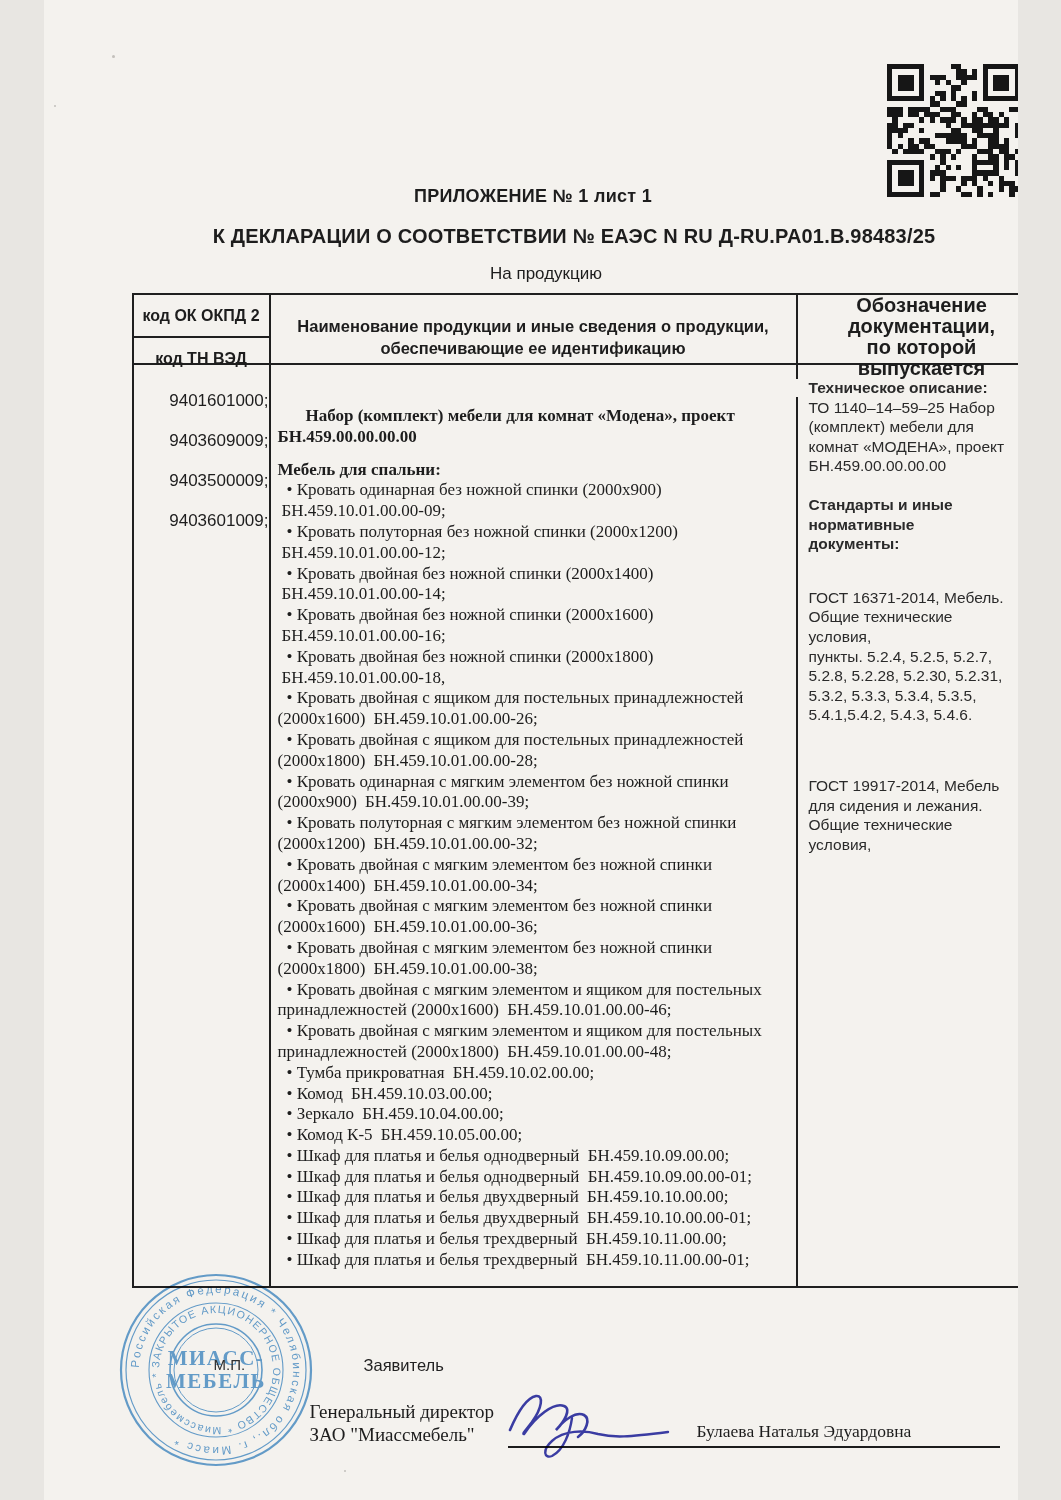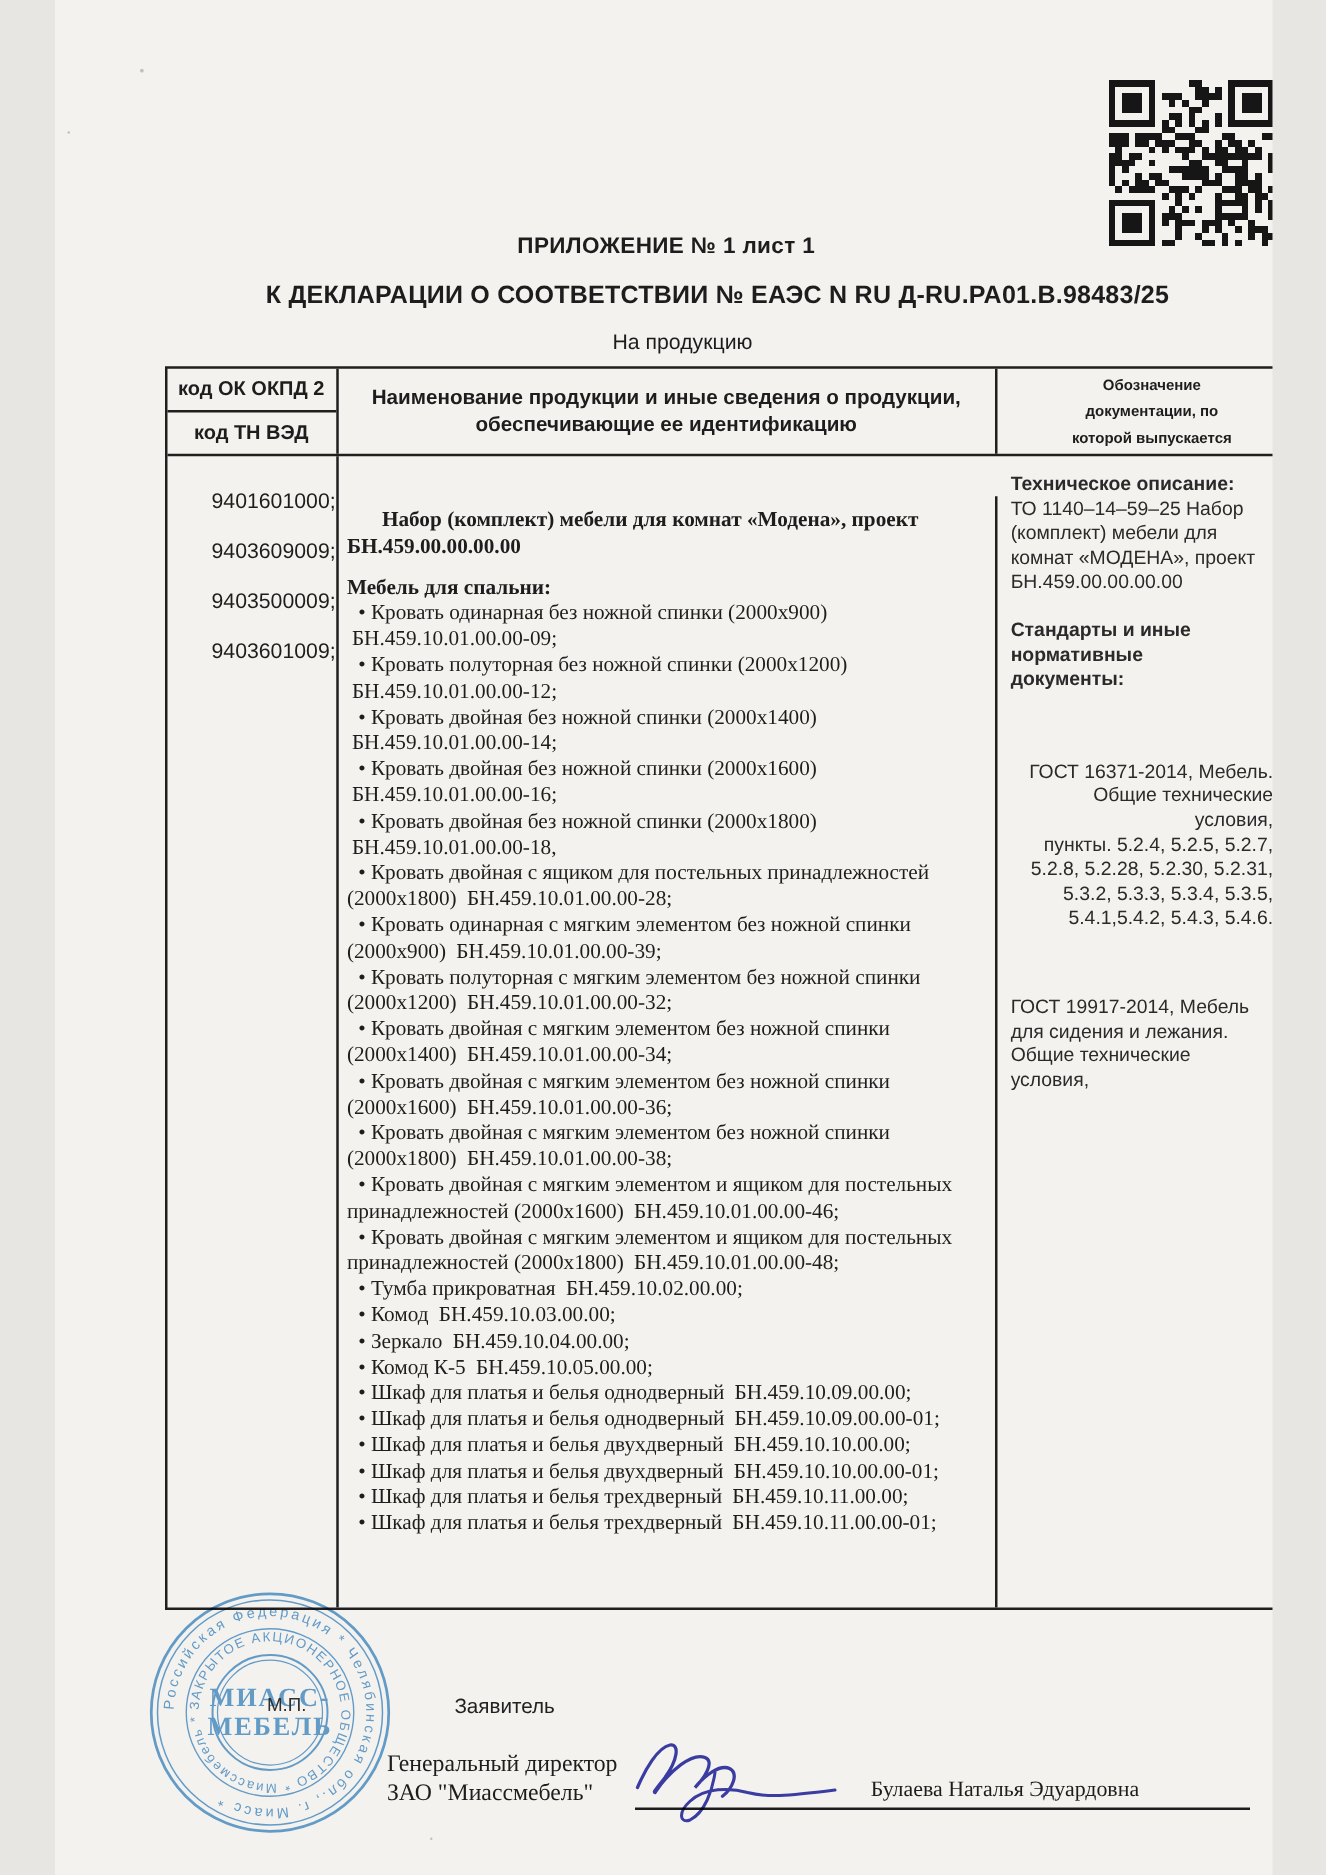--- a/index.html
+++ b/index.html
@@ -55,21 +55,21 @@
     flex:1;display:flex;align-items:center;justify-content:center;
     font-weight:700;font-size:16px;white-space:nowrap;
   }
   .th-codes>div:first-child{border-bottom:2px solid var(--border);}
   .th-name{
     display:flex;align-items:center;justify-content:center;text-align:center;
     font-weight:700;font-size:16.5px;line-height:22px;padding:0 26px;
   }
   .th-doc{
     display:flex;align-items:center;justify-content:center;text-align:center;
-    font-weight:700;font-size:12px;line-height:21px;padding:0 28px;margin-left:19px;
+    font-weight:700;font-size:20px;line-height:21px;padding:0 28px;margin-left:19px;
   }
   .tbody{display:grid;grid-template-columns:137px 527px 1fr;height:921px;}
   .td{border-right:2px solid var(--border);overflow:hidden;}
   .td:last-child{border-right:none;}
 
   .td-codes{padding-top:16px;text-align:right;
     font-weight:400;font-size:17px;line-height:40px;}
 
   .td-product{
     font-family:"Liberation Serif",serif;font-size:17px;line-height:20.8px;
@@ -81,21 +81,21 @@
   .item{text-indent:9px;}
   .code-ref{white-space:nowrap;margin-left:4px;}
 
   .td-doc{
     font-size:15.5px;line-height:19.6px;color:#2a2a2a;
     padding:13px 8px 0 11px;
   }
   .doc-block{white-space:pre-line;}
   .doc-title{font-weight:700;}
   .standards-title{font-weight:700;margin-top:19px;}
-  .gost1{margin-top:54px;text-align:right;}
+  .gost1{margin-top:34px;}
   .gost2{margin-top:51px;}
   .gost2-serif{
     font-family:"Liberation Serif",serif;font-size:16.5px;line-height:19.6px;
     color:#1d1d1d;white-space:pre-line;
   }
 
   
   .stamp{position:absolute;left:74px;top:1272px;z-index:4;
     mix-blend-mode:multiply;opacity:.92;}
   .mp-label{position:absolute;left:170px;top:1356px;z-index:5;
@@ -458,20 +458,21 @@
       <div class="td td-product">
         <div class="intro">Набор (комплект) мебели для комнат «Модена», проект
 БН.459.00.00.00.00</div>
         <div class="section-title">Мебель для спальни:</div>
         <div>
             <div class="item">• Кровать одинарная без ножной спинки (2000х900) <span class="code-ref">БН.459.10.01.00.00-09;</span></div>
             <div class="item">• Кровать полуторная без ножной спинки (2000х1200) <span class="code-ref">БН.459.10.01.00.00-12;</span></div>
             <div class="item">• Кровать двойная без ножной спинки (2000х1400) <span class="code-ref">БН.459.10.01.00.00-14;</span></div>
             <div class="item">• Кровать двойная без ножной спинки (2000х1600) <span class="code-ref">БН.459.10.01.00.00-16;</span></div>
             <div class="item">• Кровать двойная без ножной спинки (2000х1800) <span class="code-ref">БН.459.10.01.00.00-18,</span></div>
+            <div class="item">• Кровать двойная с ящиком для постельных принадлежностей (2000х1600) <span class="code-ref">БН.459.10.01.00.00-26;</span></div>
             <div class="item">• Кровать двойная с ящиком для постельных принадлежностей (2000х1800) <span class="code-ref">БН.459.10.01.00.00-28;</span></div>
             <div class="item">• Кровать одинарная с мягким элементом без ножной спинки (2000х900) <span class="code-ref">БН.459.10.01.00.00-39;</span></div>
             <div class="item">• Кровать полуторная с мягким элементом без ножной спинки (2000х1200) <span class="code-ref">БН.459.10.01.00.00-32;</span></div>
             <div class="item">• Кровать двойная с мягким элементом без ножной спинки (2000х1400) <span class="code-ref">БН.459.10.01.00.00-34;</span></div>
             <div class="item">• Кровать двойная с мягким элементом без ножной спинки (2000х1600) <span class="code-ref">БН.459.10.01.00.00-36;</span></div>
             <div class="item">• Кровать двойная с мягким элементом без ножной спинки (2000х1800) <span class="code-ref">БН.459.10.01.00.00-38;</span></div>
             <div class="item">• Кровать двойная с мягким элементом и ящиком для постельных принадлежностей (2000х1600) <span class="code-ref">БН.459.10.01.00.00-46;</span></div>
             <div class="item">• Кровать двойная с мягким элементом и ящиком для постельных принадлежностей (2000х1800) <span class="code-ref">БН.459.10.01.00.00-48;</span></div>
             <div class="item">• Тумба прикроватная <span class="code-ref">БН.459.10.02.00.00;</span></div>
             <div class="item">• Комод <span class="code-ref">БН.459.10.03.00.00;</span></div>

